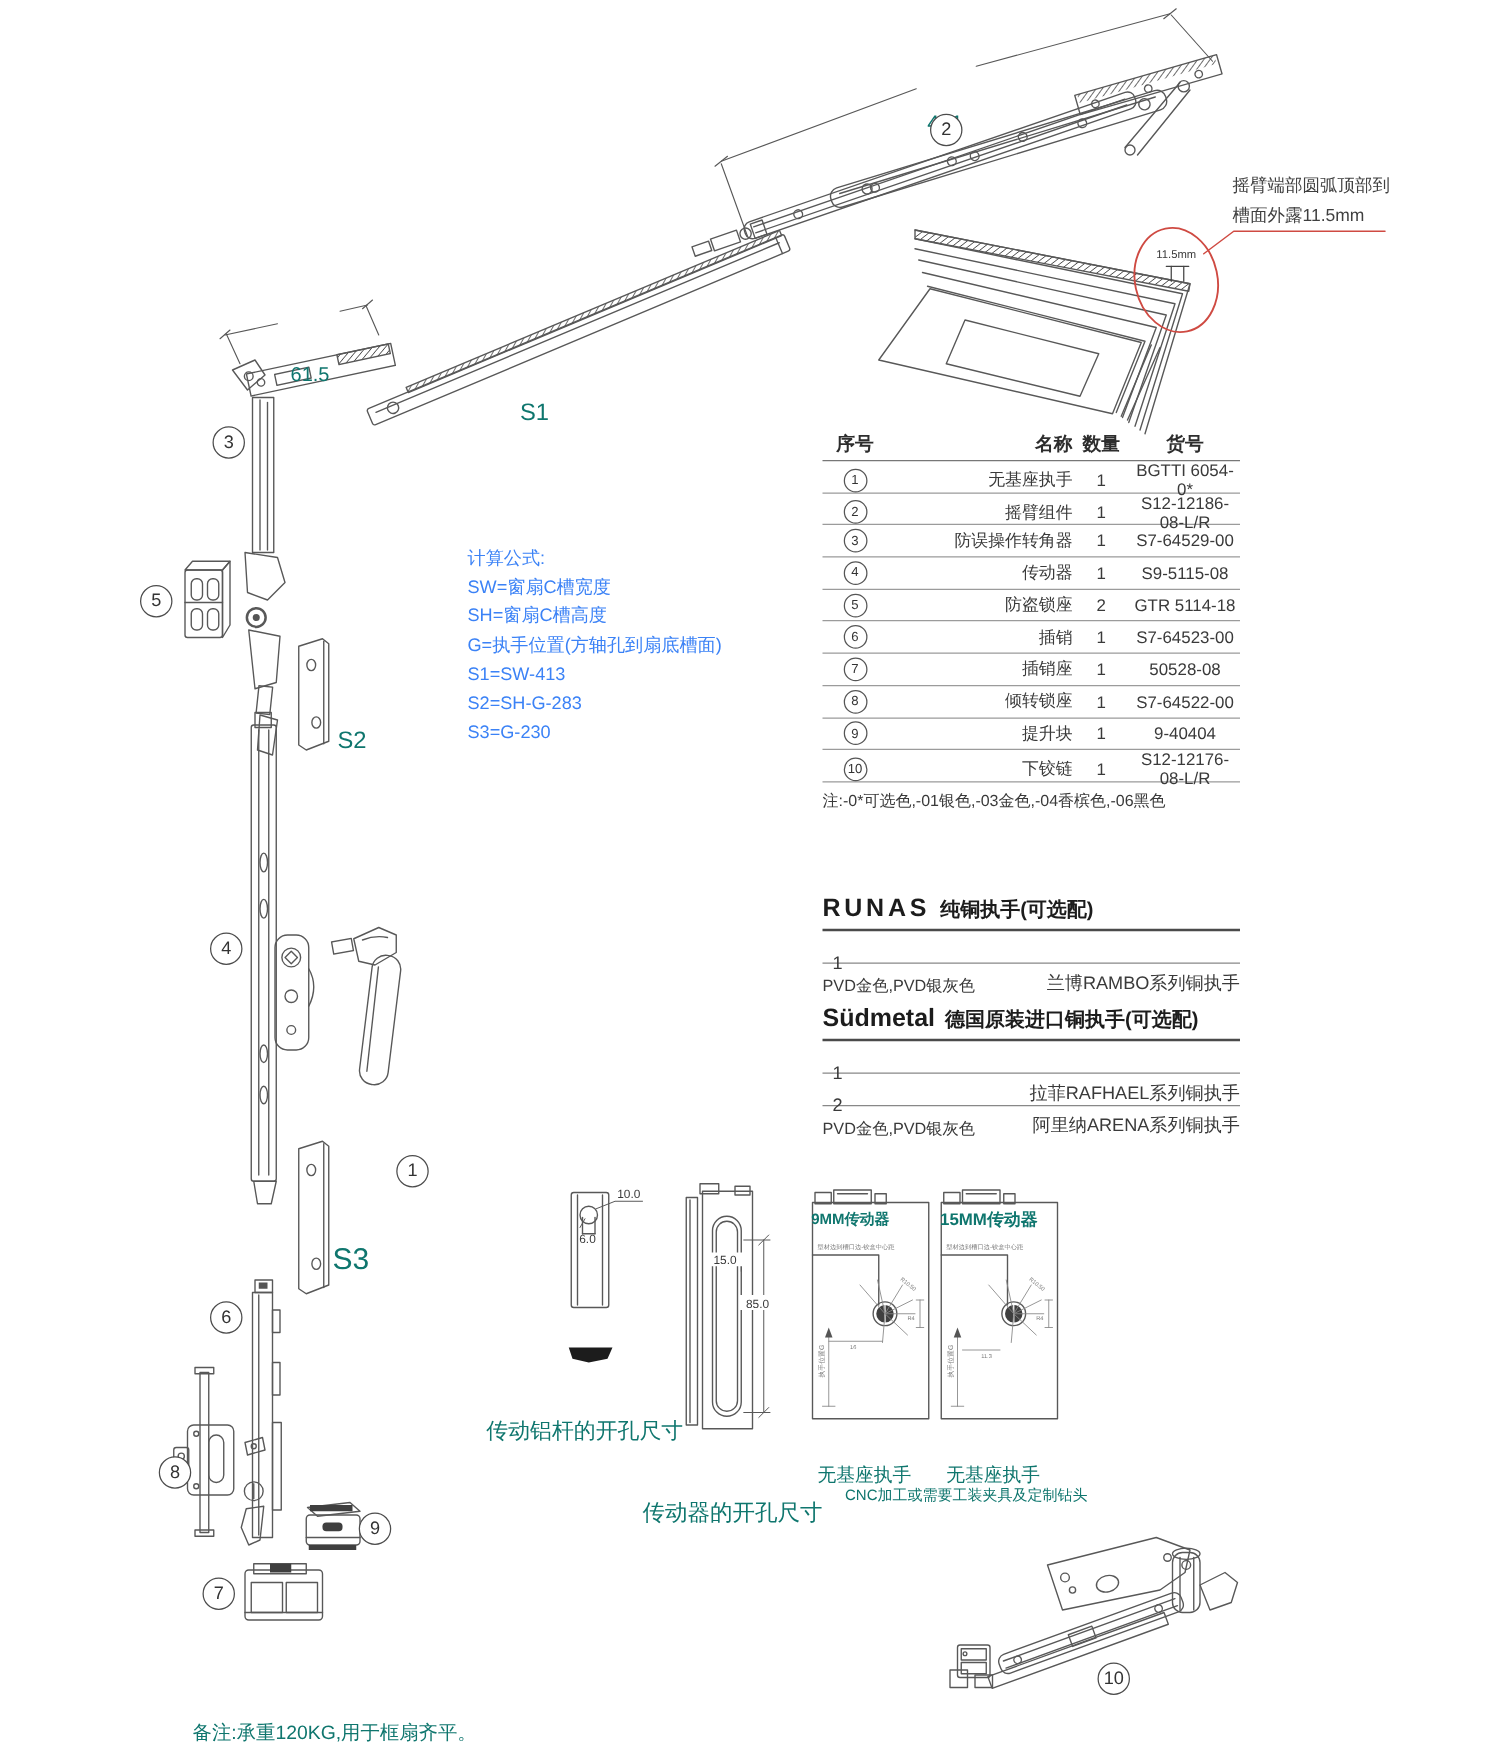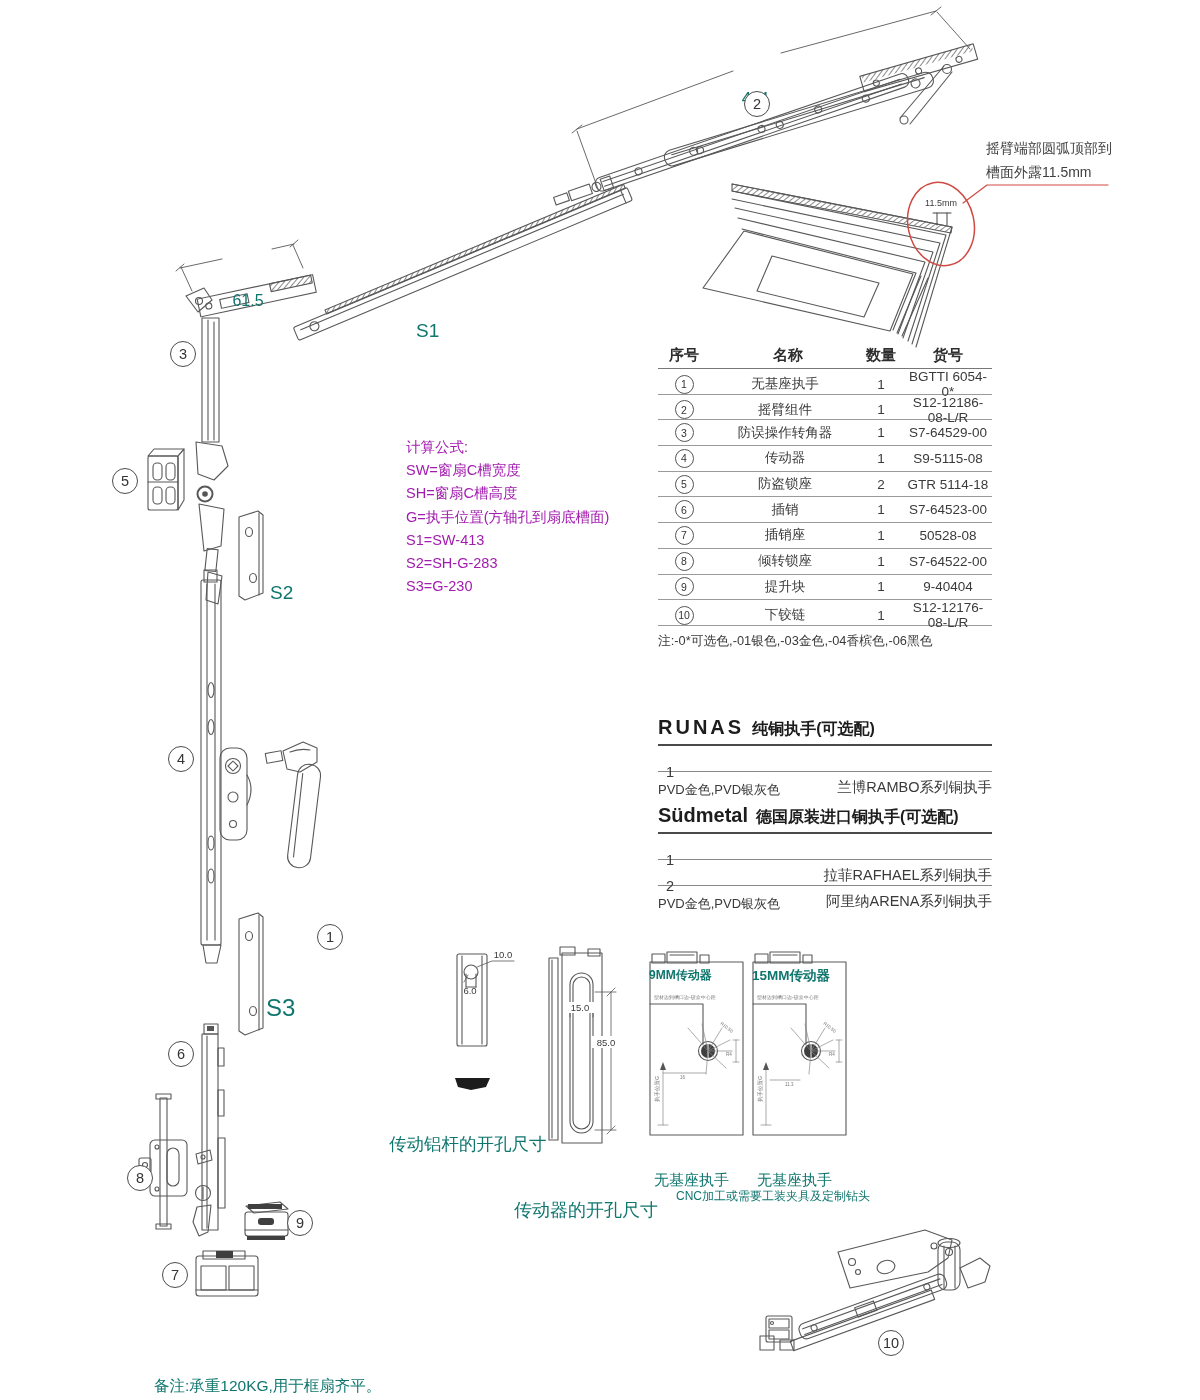--- a/index.html
+++ b/index.html
@@ -12,36 +12,36 @@
   .lbl{position:absolute;white-space:nowrap;color:#0f766e;margin-top:34px;}
   .callout{position:absolute;width:24px;height:24px;border:1.6px solid #4c4c4c;border-radius:50%;
            display:flex;align-items:center;justify-content:center;font-size:14.5px;color:#333;background:#fff;}
   
   .htable{position:absolute;left:658px;top:342px;width:334px;}
   .htable .ttl{font-size:18px;font-weight:bold;color:#1f1f1f;padding-bottom:5px;border-bottom:2px solid #4a4a4a;}
   .hrow{display:grid;grid-template-columns:52px 148px 46px 1fr;align-items:center;
         height:24.7px;border-bottom:1px solid #9b9b9b;font-size:13.5px;}
   .hrow.header{height:26px;font-size:15px;font-weight:bold;color:#2d2d2d;border-bottom:1px solid #777;}
   .c-no,.c-qty,.c-code{text-align:center;}
-  .c-name{padding-left:2px;text-align:center;}
+  .c-name{padding-left:2px;text-align:right;}
   .num-badge{display:inline-flex;width:17px;height:17px;border:1.2px solid #555;border-radius:50%;
              align-items:center;justify-content:center;font-size:10.5px;font-weight:normal;color:#333;}
   .tnote{font-size:12.8px;padding-top:7px;color:#3a3a3a;}
   
   .opt{position:absolute;left:658px;width:334px;}
   .opt .head{display:flex;align-items:baseline;gap:8px;border-bottom:2px solid #4a4a4a;padding-bottom:4px;}
   .brand{font-size:20px;font-weight:bold;color:#1c1c1c;letter-spacing:3px;}
   .brand.sud{letter-spacing:0;}
   .opt .sub{font-size:16px;font-weight:bold;color:#1c1c1c;}
   .orow{display:grid;grid-template-columns:52px 1fr;align-items:center;height:25px;
         border-bottom:1px solid #888;font-size:14.5px;}
   .orow .c-no{text-align:left;padding-left:8px;}
   .orow .c-name{text-align:right;margin-top:32px;}
   .pnote{font-size:13px;padding-top:9px;}
-  .formulas,.ranges{position:absolute;left:374px;font-size:14.5px;line-height:23.2px;color:#a21caf;margin-left:32px;}
+  .formulas,.ranges{position:absolute;left:374px;font-size:14.5px;line-height:23.2px;color:#3b82f6;}
   .armnote{position:absolute;left:986px;top:136px;font-size:14px;line-height:24px;color:#3f3f3f;}
 </style>
 </head>
 <body>
 
 <div class="stage">
 
   <svg class="art" width="1200" height="1400" viewBox="0 0 1200 1400">
     <defs>
       <pattern id="hatch" width="4" height="4" patternUnits="userSpaceOnUse" patternTransform="rotate(52)">

